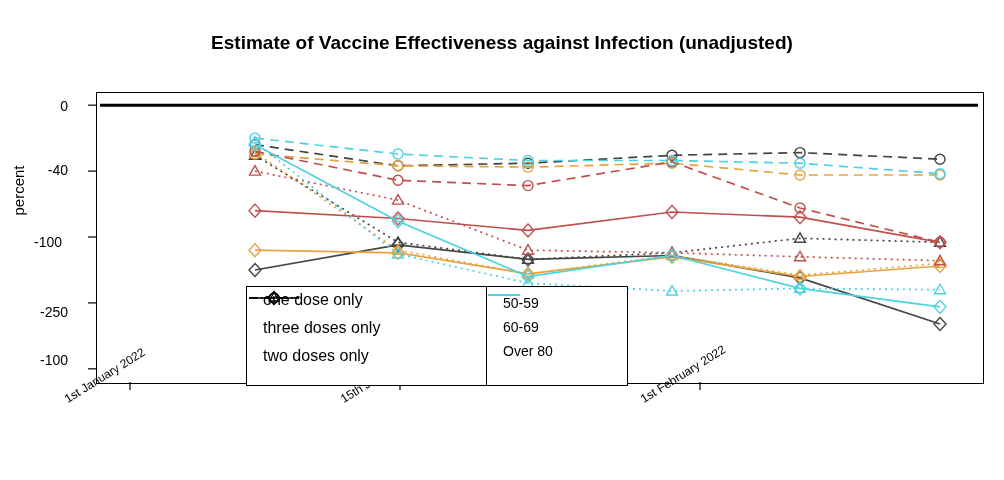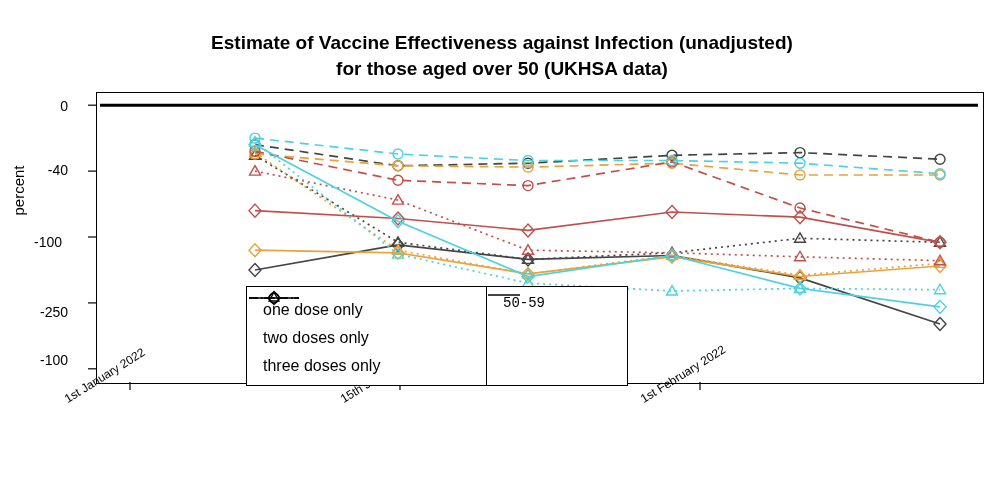--- a/index.html
+++ b/index.html
@@ -29,37 +29,36 @@
     position:absolute;font-size:12px;color:#000;white-space:nowrap;
     transform:rotate(-32deg);transform-origin:left top;
   }
   .plotbox{
     position:absolute;border:1.5px solid #000;background:transparent;
   }
   .legend-box{
     position:absolute;border:1px solid #000;background:#fff;
   }
   .legend-row{
-    display:flex;align-items:flex-end;height:28px;
+    display:flex;align-items:flex-start;height:28px;
   }
   .legend-row .lbl{
     font-size:16px;color:#000;white-space:nowrap;
   }
   .legend2-row{display:flex;align-items:center;height:24px;}
   .legend2-row .lbl{font-size:14px;color:#000;white-space:nowrap;}
   svg{position:absolute;left:0;top:0;overflow:visible;}
 </style>
 </head>
 <body>
 
 <div id="chart-root">
 
   <div class="title">
     <span>Estimate of Vaccine Effectiveness against Infection (unadjusted)</span>
-    <span class="l2">for those aged over 50 (UKHSA data)</span>
   </div>
 
   <div class="ylabel">percent</div>
 
   <div class="ytick" style="left:28px;top:76px;">0</div>
   <div class="ytick" style="left:28px;top:140px;">-40</div>
   <div class="ytick" style="left:28px;top:212px;text-align:center;">-100</div>
   <div class="ytick" style="left:28px;top:282px;">-250</div>
   <div class="ytick" style="left:28px;top:330px;">-100</div>
 
@@ -168,36 +167,48 @@
   <div class="legend-box" style="left:246px;top:264px;width:232px;height:90px;padding:4px 8px;">
     <div class="legend-row">
       <svg width="54" height="22">
         <line x1="2" y1="11" x2="52" y2="11" stroke="#000" stroke-width="1.5" stroke-dasharray="9,6"></line>
         <circle cx="27" cy="11" r="5" fill="none" stroke="#000" stroke-width="1.3"></circle>
       </svg>
       <span class="lbl" style="margin-left:8px;">one dose only</span>
     </div>
     <div class="legend-row">
       <svg width="54" height="22">
+        <line x1="2" y1="11" x2="52" y2="11" stroke="#000" stroke-width="1.5"></line>
+        <polygon points="27,4.5 33,11 27,17.5 21,11" fill="none" stroke="#000" stroke-width="1.3"></polygon>
+      </svg>
+      <span class="lbl" style="margin-left:8px;">three doses only</span>
+    </div>
+    <div class="legend-row">
+      <svg width="54" height="22">
         <line x1="2" y1="11" x2="52" y2="11" stroke="#000" stroke-width="1.5" stroke-dasharray="2,4"></line>
         <polygon points="27,5.5 32,14 22,14" fill="none" stroke="#000" stroke-width="1.3"></polygon>
       </svg>
       <span class="lbl" style="margin-left:8px;">two doses only</span>
-    </div>
-    <div class="legend-row">
-      <svg width="54" height="22">
-        <line x1="2" y1="11" x2="52" y2="11" stroke="#000" stroke-width="1.5"></line>
-        <polygon points="27,4.5 33,11 27,17.5 21,11" fill="none" stroke="#000" stroke-width="1.3"></polygon>
-      </svg>
-      <span class="lbl" style="margin-left:8px;">three doses only</span>
     </div>
   </div>
 
   <div class="legend-box" style="left:486px;top:264px;width:124px;height:90px;padding:4px 8px;">
     <div class="legend2-row">
       <svg width="34" height="16">
           <line x1="1" y1="8" x2="33" y2="8" stroke="#444444" stroke-width="2"></line>
         </svg>
-      <span class="lbl" style="margin-left:8px;font-family:Liberation Mono, monospace;">50-59</span>
+      <span class="lbl" style="margin-left:8px;">50-59</span>
+    </div>
+    <div class="legend2-row">
+      <svg width="34" height="16">
+          <line x1="1" y1="8" x2="33" y2="8" stroke="#E8A33D" stroke-width="2"></line>
+        </svg>
+      <span class="lbl" style="margin-left:8px;">60-69</span>
+    </div>
+    <div class="legend2-row">
+      <svg width="34" height="16">
+          <line x1="1" y1="8" x2="33" y2="8" stroke="#4DD2E0" stroke-width="2"></line>
+        </svg>
+      <span class="lbl" style="margin-left:8px;">Over 80</span>
     </div>
   </div>
 
 </div>
 
 </body></html>

